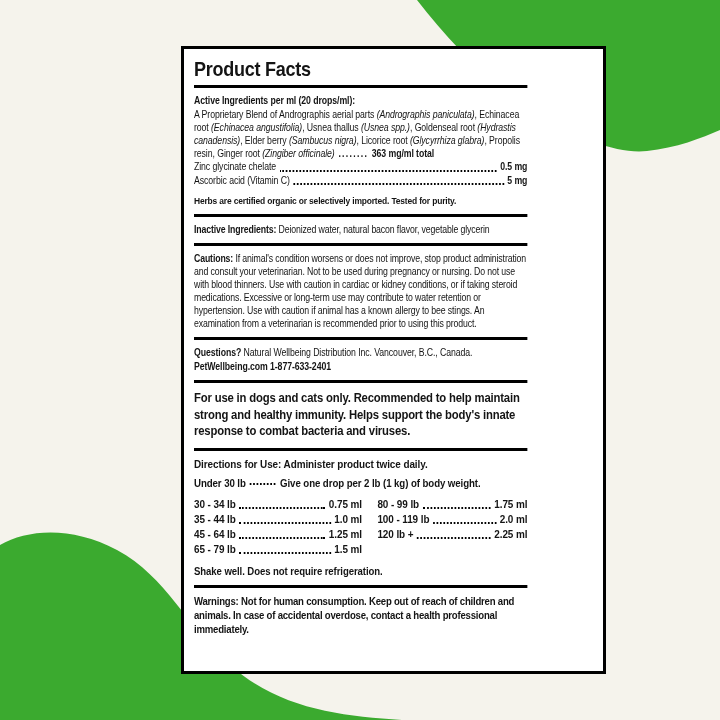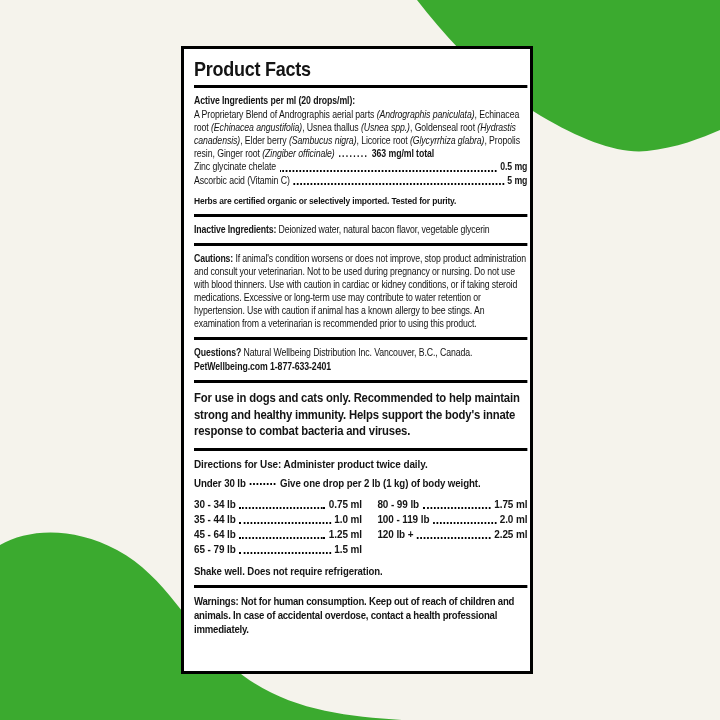--- a/index.html
+++ b/index.html
@@ -4,21 +4,21 @@
 <style>
   html,body{margin:0;padding:0;}
   body{
     width:720px;height:720px;position:relative;overflow:hidden;
     background:#f5f3ec;
     font-family:"Liberation Sans",sans-serif;
     color:#141414;
   }
   .bg-svg{position:absolute;left:0;top:0;width:720px;height:720px;z-index:0;}
   .product-label{
-    position:absolute;left:181px;top:46px;width:352px;min-height:628px;
+    position:absolute;left:181px;top:46px;width:425px;min-height:628px;
     background:#ffffff;border:3px solid #000;box-sizing:border-box;
     padding:6px 10px 8px 10px;z-index:2;
   }
   
   .cond{width:389px;transform:scaleX(0.857);transform-origin:0 0;}
   .title{
     font-size:21px;font-weight:bold;letter-spacing:-0.3px;line-height:24px;
     padding:2px 0 4px 0;border-bottom:3px solid #000;
   }
   .sec{padding:6px 0 7px 0;font-size:10.2px;line-height:13px;letter-spacing:-0.1px;}

